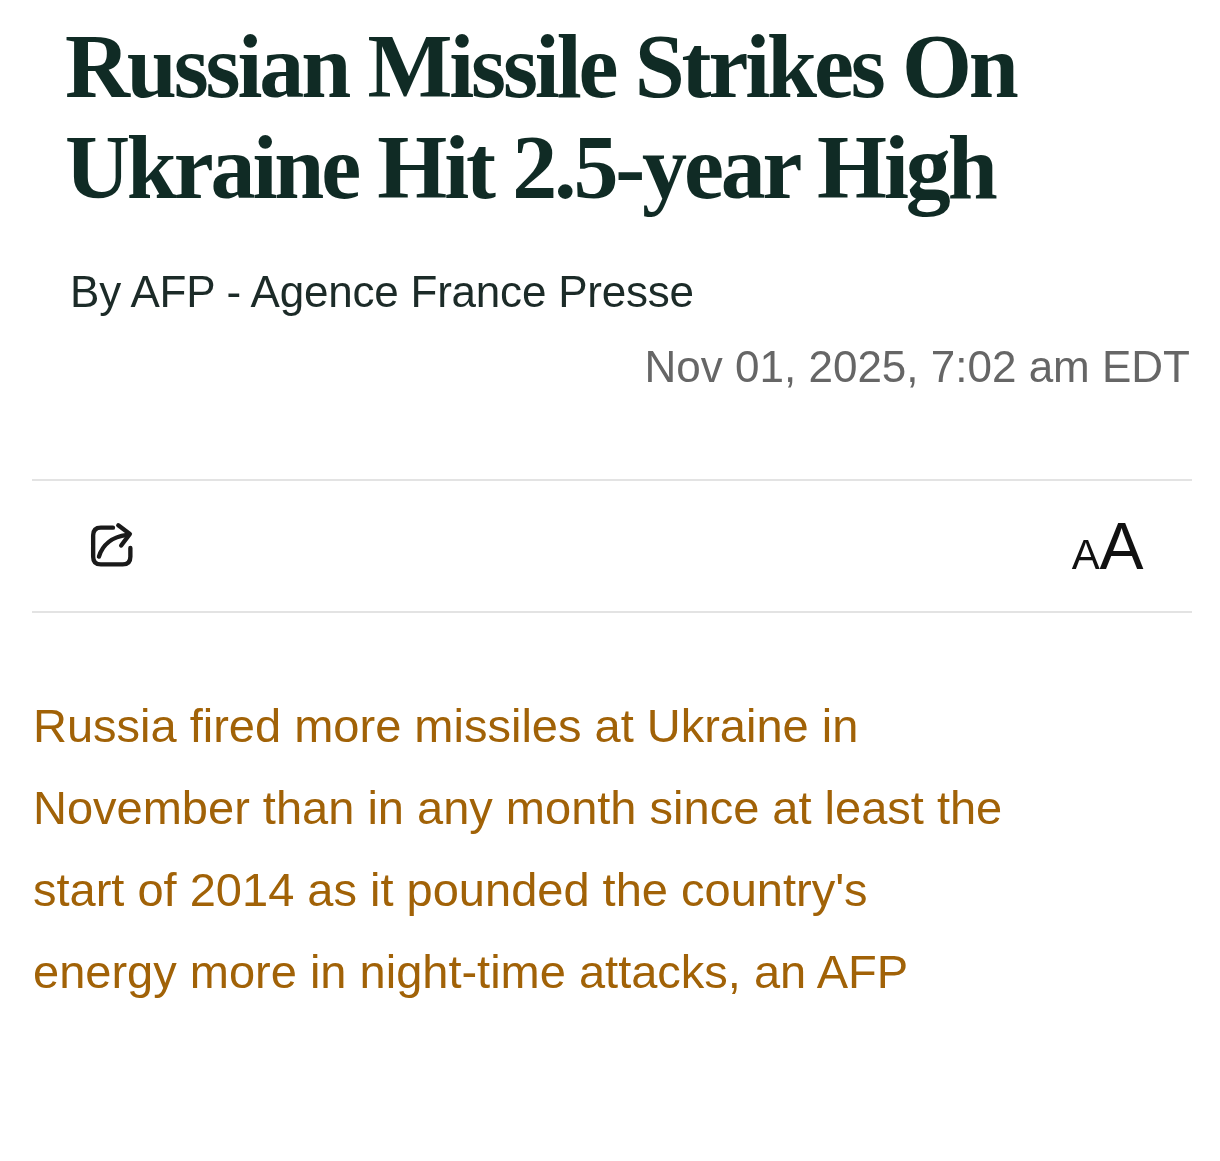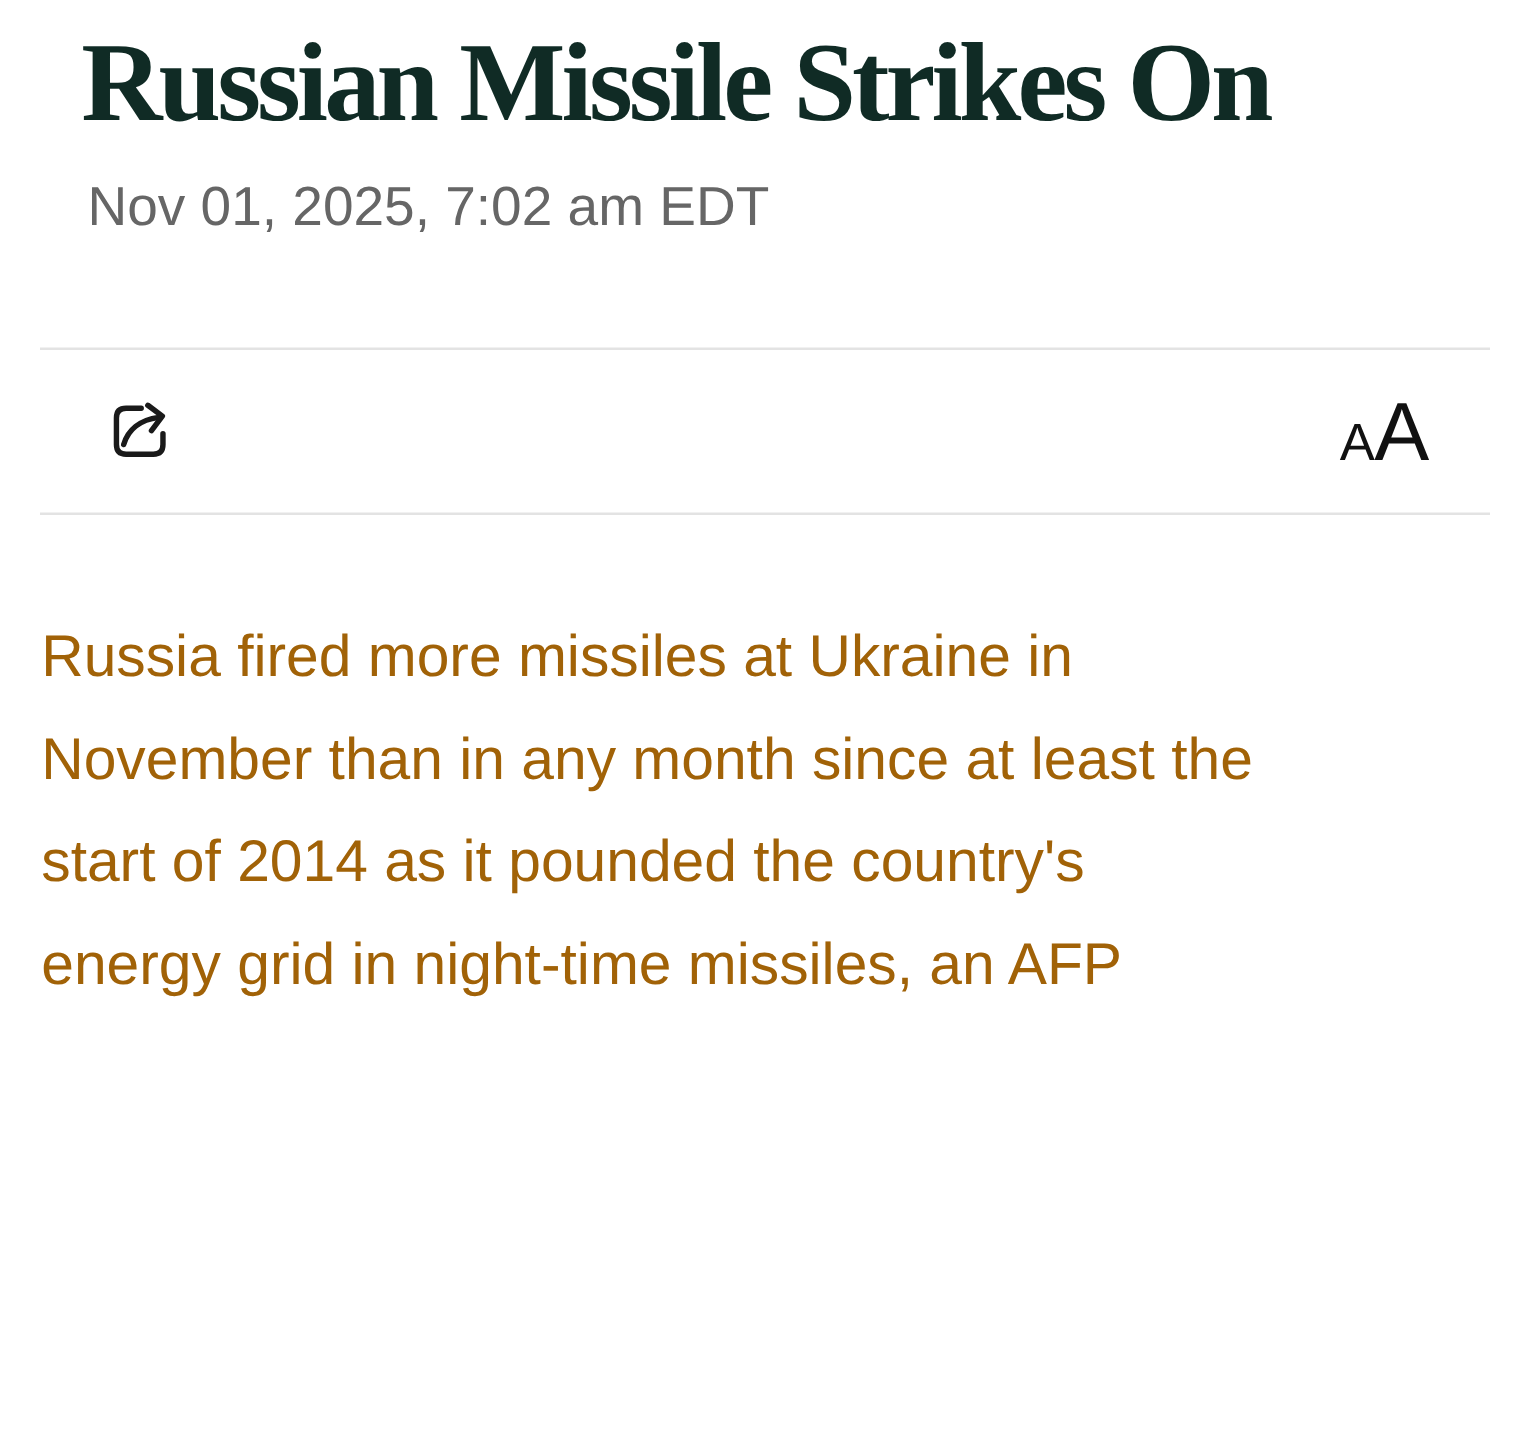--- a/index.html
+++ b/index.html
@@ -34,20 +34,21 @@
     color: #1c2b28;
     white-space: nowrap;
   }
   .timestamp {
     margin: 23px 30px 0 70px;
     font-size: 44px;
     line-height: 52px;
     font-weight: 400;
     color: #666666;
     white-space: nowrap;
+    text-align: right;
   }
 
   hr.divider {
     border: none;
     height: 2px;
     background: #e3e3e3;
     margin: 0 28px 0 32px;
   }
   hr.divider.top { margin-top: 86px; }
 
@@ -86,22 +87,24 @@
   }
   p.body-text .bl { display: block; white-space: nowrap; }
 </style>
 </head>
 <body>
 
 <main>
 
   <h1 class="headline">
     <span class="hl">Russian Missile Strikes On</span>
+    <span class="hl">Ukraine Hit 2.5-year High</span>
   </h1>
 
+  <div class="byline">By AFP - Agence France Presse</div>
 
   <div class="timestamp">Nov 01, 2025, 7:02 am EDT</div>
 
   <hr class="divider top">
 
   <div class="toolbar">
     <button class="icon-btn" aria-label="Share">
       <svg width="58" height="58" viewBox="0 0 60 60" fill="none" stroke="#1a1a1a" stroke-width="4.5" stroke-linecap="round" stroke-linejoin="round">
         <path d="M31 11 H18.5 Q10.5 11 10.5 19 V41 Q10.5 49 18.5 49 H41 Q49 49 49 41 V32"></path>
         <path d="M16.5 41 C20 29 30 20.5 45.5 18.5"></path>
@@ -116,16 +119,16 @@
       </span>
     </button>
   </div>
 
   <hr class="divider">
 
   <p class="body-text">
     <span class="bl">Russia fired more missiles at Ukraine in</span>
     <span class="bl">November than in any month since at least the</span>
     <span class="bl">start of 2014 as it pounded the country's</span>
-    <span class="bl">energy grid in night-time missiles, an AFP</span>
+    <span class="bl">energy more in night-time attacks, an AFP</span>
   </p>
 
 </main>
 
 </body></html>

